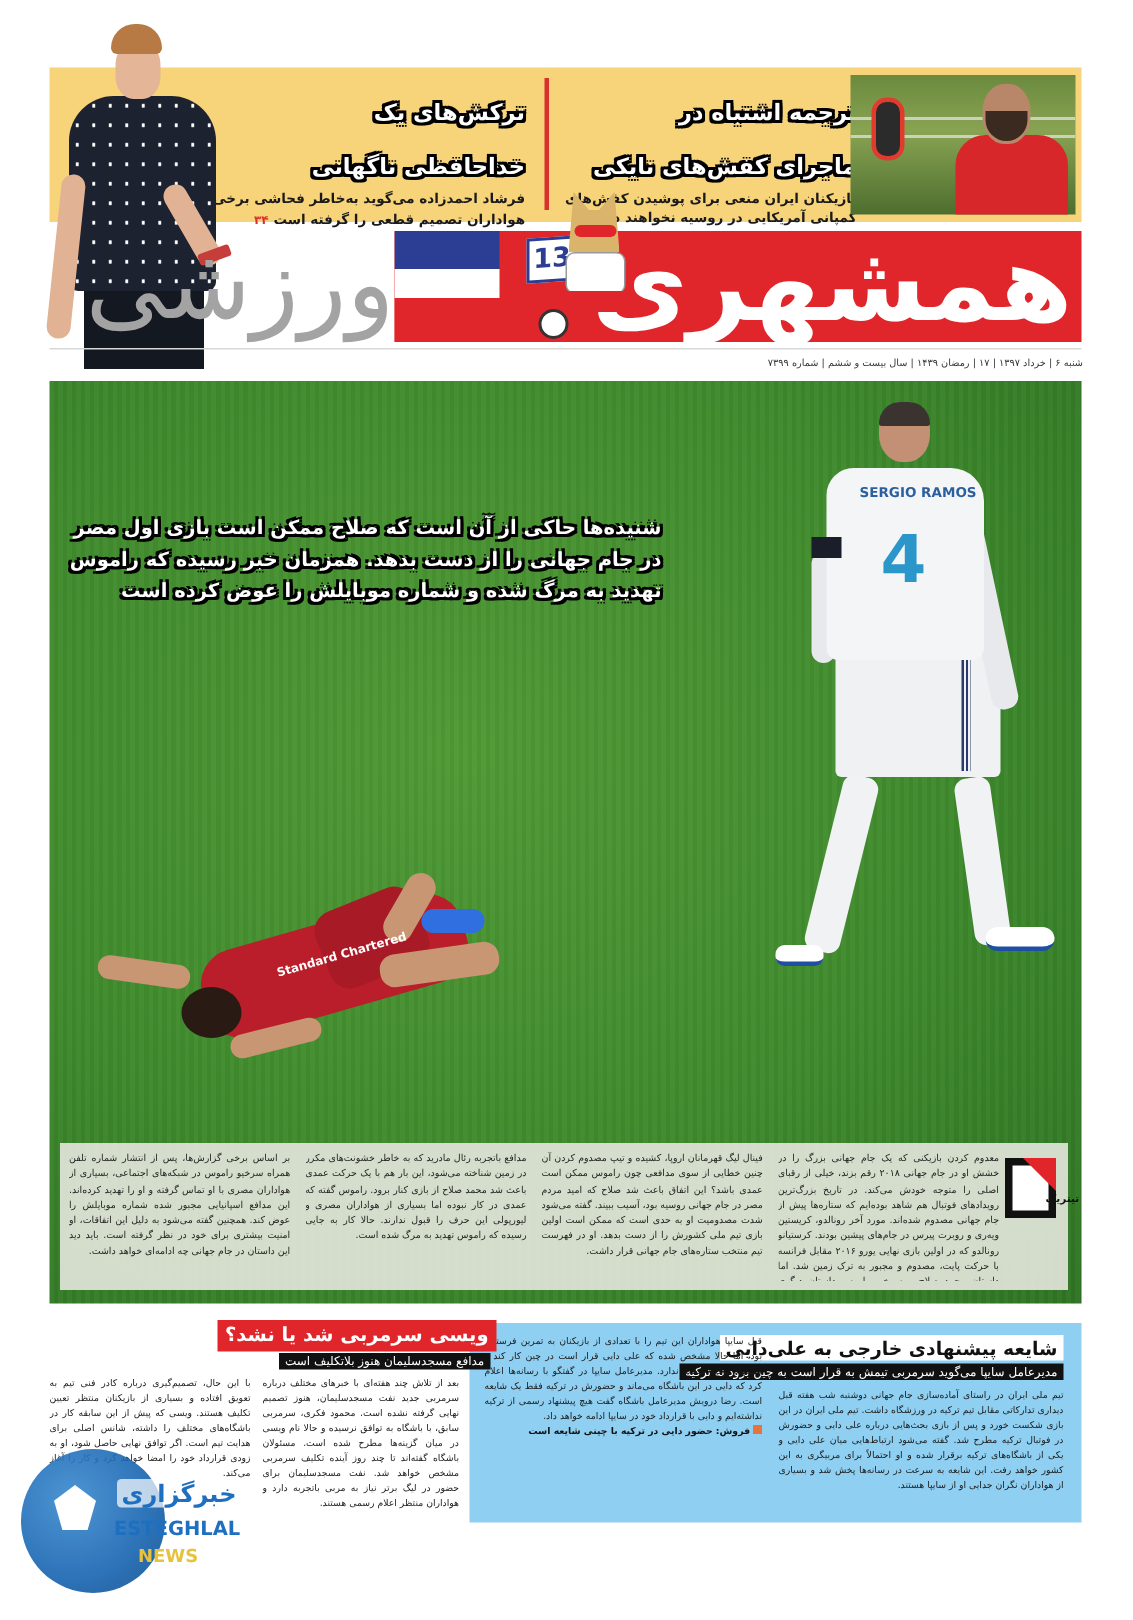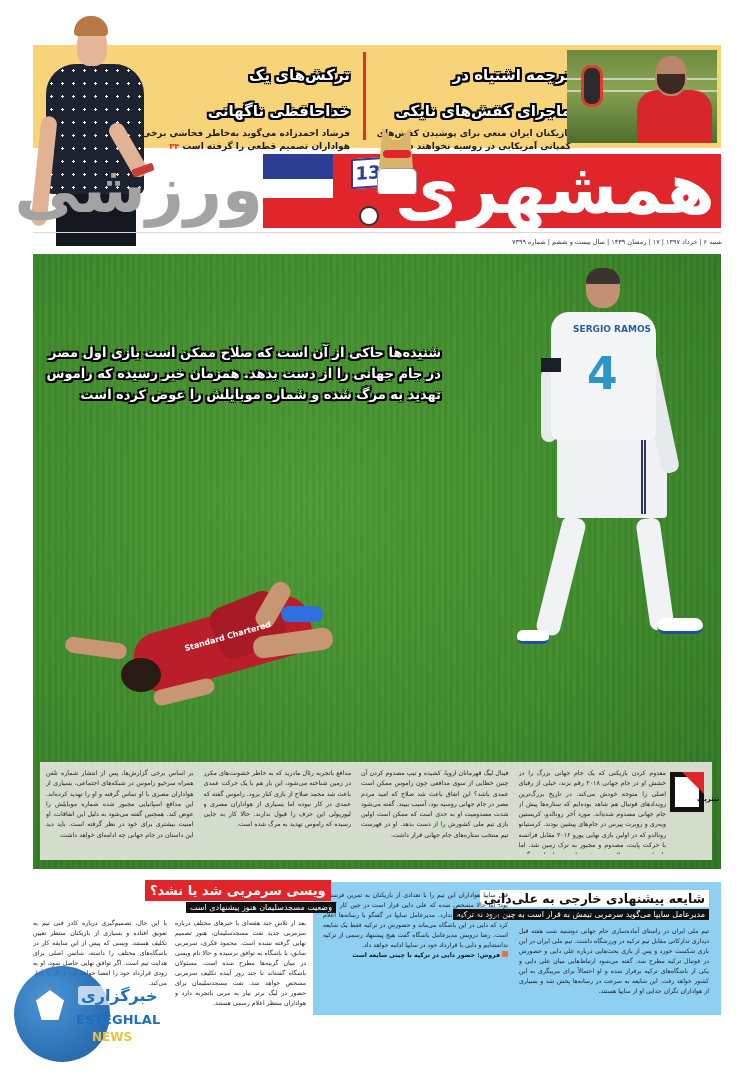--- a/index.html
+++ b/index.html
@@ -30,21 +30,21 @@
   .player-left .torso { position: absolute; left: 14px; top: 48px; width: 98px; height: 130px; background: #1c2230; border-radius: 30px 30px 6px 6px;
     background-image: radial-gradient(#ffffff 1px, transparent 1.3px); background-size: 11px 13px; background-color: #1c2230; }
   .player-left .arm-l { position: absolute; left: 4px; top: 100px; width: 16px; height: 110px; background: #e1b293; border-radius: 8px; transform: rotate(6deg); }
   .player-left .arm-r { position: absolute; left: 88px; top: 104px; width: 16px; height: 60px; background: #e1b293; border-radius: 8px; transform: rotate(-30deg); }
   .player-left .legs { position: absolute; left: 24px; top: 176px; width: 80px; height: 54px; background: #141820; }
   .player-left .phone { position: absolute; left: 100px; top: 150px; width: 22px; height: 8px; background: #c73d3a; border-radius: 2px; transform: rotate(-20deg); }
 
   
   .masthead { position: absolute; left: 33px; top: 150px; width: 688px; height: 80px; }
   .mast-gray { position: absolute; left: 0px; top: 4px; width: 230px; height: 72px; display: flex; align-items: center; justify-content: flex-end; }
-  .mast-gray span { font-family: "DejaVu Sans", sans-serif; font-weight: bold; font-size: 66px; color: #a3a3a3; letter-spacing: -2px; line-height: 70px; }
+  .mast-gray span { font-family: "DejaVu Sans", sans-serif; font-weight: normal; font-size: 66px; color: #a3a3a3; letter-spacing: -2px; line-height: 70px; }
   .mast-red { position: absolute; left: 230px; top: 4px; width: 458px; height: 74px; background: #e0262b; overflow: hidden; }
   .mast-red .word { position: absolute; right: 6px; top: -6px; font-family: "DejaVu Sans", sans-serif; font-weight: bold; font-size: 70px; color: #ffffff; direction: rtl; letter-spacing: -3px; }
   .mast-red .flag { position: absolute; left: 0; top: 0; width: 70px; height: 74px; background: linear-gradient(180deg, #2c3e94 0 34%, #ffffff 34% 60%, #e0262b 60% 100%); }
   .mast-num { position: absolute; left: 318px; top: 8px; width: 34px; height: 30px; background: #ffffff; border: 2px solid #2c3e94; color: #2c3e94; font-weight: bold; font-size: 18px; text-align: center; line-height: 26px; font-family: "DejaVu Sans", sans-serif; transform: skewY(-4deg); }
   .mascot { position: absolute; left: 355px; top: 128px; width: 78px; height: 100px; }
   .mascot .wolf-head { position: absolute; left: 24px; top: 0; width: 34px; height: 40px; background: #d9b46a; clip-path: polygon(10% 0, 40% 30%, 60% 30%, 90% 0, 100% 100%, 0 100%); }
   .mascot .goggles { position: absolute; left: 28px; top: 22px; width: 28px; height: 8px; background: #e0262b; border-radius: 4px; }
   .mascot .shirt { position: absolute; left: 22px; top: 40px; width: 40px; height: 28px; background: #ffffff; border: 1px solid #999; border-radius: 6px; }
   .mascot .shorts { position: absolute; left: 24px; top: 66px; width: 36px; height: 14px; background: #e0262b; }
   .mascot .ball { position: absolute; left: 4px; top: 78px; width: 20px; height: 20px; background: #ffffff; border: 2px solid #333; border-radius: 50%; }
@@ -233,21 +233,21 @@
     <div class="blue-title">شایعه پیشنهادی خارجی به علی‌دایی</div>
     <div class="blue-sub">مدیرعامل سایپا می‌گوید سرمربی تیمش به قرار است به چین برود نه ترکیه</div>
     <div class="blue-col right">تیم ملی ایران در راستای آماده‌سازی جام جهانی دوشنبه شب هفته قبل دیداری تدارکاتی مقابل تیم ترکیه در ورزشگاه داشت. تیم ملی ایران در این بازی شکست خورد و پس از بازی بحث‌هایی درباره علی دایی و حضورش در فوتبال ترکیه مطرح شد. گفته می‌شود ارتباط‌هایی میان علی دایی و یکی از باشگاه‌های ترکیه برقرار شده و او احتمالاً برای مربیگری به این کشور خواهد رفت. این شایعه به سرعت در رسانه‌ها پخش شد و بسیاری از هواداران نگران جدایی او از سایپا هستند.</div>
     <div class="blue-col left">
       <span>قبل سایپا هواداران این تیم را با تعدادی از بازیکنان به تمرین فرستاده بود، اما حالا مشخص شده که علی دایی قرار است در چین کار کند و پیشنهاد ترکیه صحت ندارد. مدیرعامل سایپا در گفتگو با رسانه‌ها اعلام کرد که دایی در این باشگاه می‌ماند و حضورش در ترکیه فقط یک شایعه است. رضا درویش مدیرعامل باشگاه گفت هیچ پیشنهاد رسمی از ترکیه نداشته‌ایم و دایی با قرارداد خود در سایپا ادامه خواهد داد.</span><br>
       <span class="blue-subhead"><span class="bullet"></span><span>فروش: حضور دایی در ترکیه با چینی شایعه است</span></span>
     </div>
   </div>
 
   <div class="red-title">ویسی سرمربی شد یا نشد؟</div>
-  <div class="red-sub">وضعیت مسجدسلیمان هنوز پیشنهادی است</div>
+  <div class="red-sub">مدافع مسجدسلیمان هنوز بلاتکلیف است</div>
   <div class="news-col right">بعد از تلاش چند هفته‌ای با خبرهای مختلف درباره سرمربی جدید نفت مسجدسلیمان، هنوز تصمیم نهایی گرفته نشده است. محمود فکری، سرمربی سابق، با باشگاه به توافق نرسیده و حالا نام ویسی در میان گزینه‌ها مطرح شده است. مسئولان باشگاه گفته‌اند تا چند روز آینده تکلیف سرمربی مشخص خواهد شد. نفت مسجدسلیمان برای حضور در لیگ برتر نیاز به مربی باتجربه دارد و هواداران منتظر اعلام رسمی هستند.</div>
   <div class="news-col left">با این حال، تصمیم‌گیری درباره کادر فنی تیم به تعویق افتاده و بسیاری از بازیکنان منتظر تعیین تکلیف هستند. ویسی که پیش از این سابقه کار در باشگاه‌های مختلف را داشته، شانس اصلی برای هدایت تیم است. اگر توافق نهایی حاصل شود، او به زودی قرارداد خود را امضا خواهد کرد و کار را آغاز می‌کند.</div>
 </div>
 
 <div class="watermark">
   <div class="wm-ball">
       <div class="patch"></div>
     </div>
   <div class="wm-fa">خبرگزاری</div>
   <div class="wm-en">ESTEGHLAL</div>

